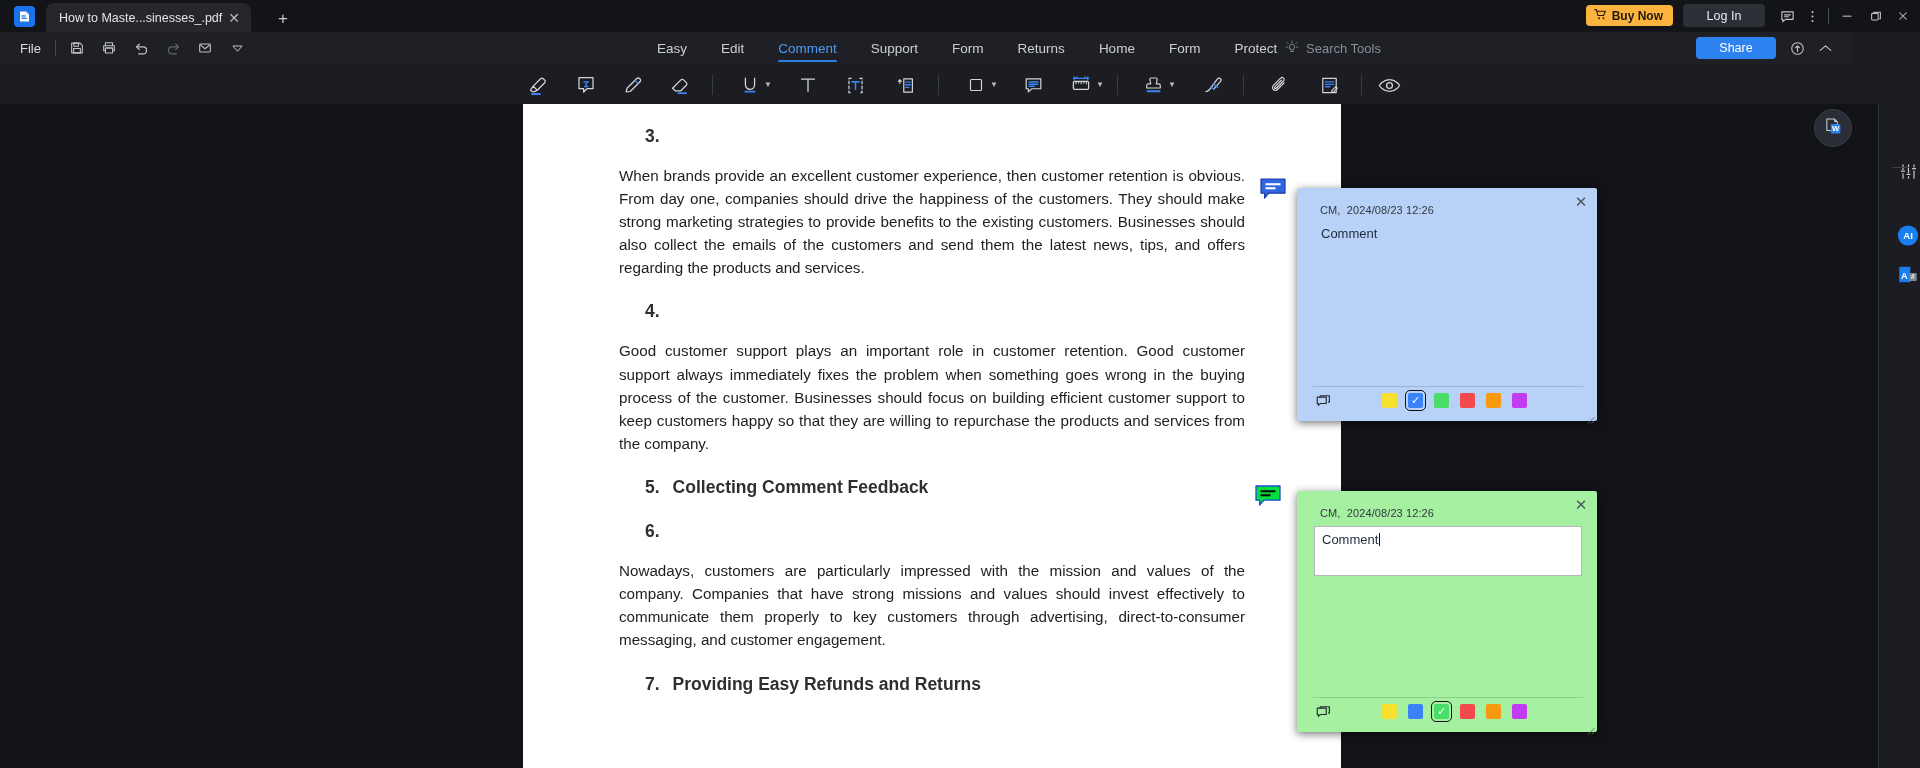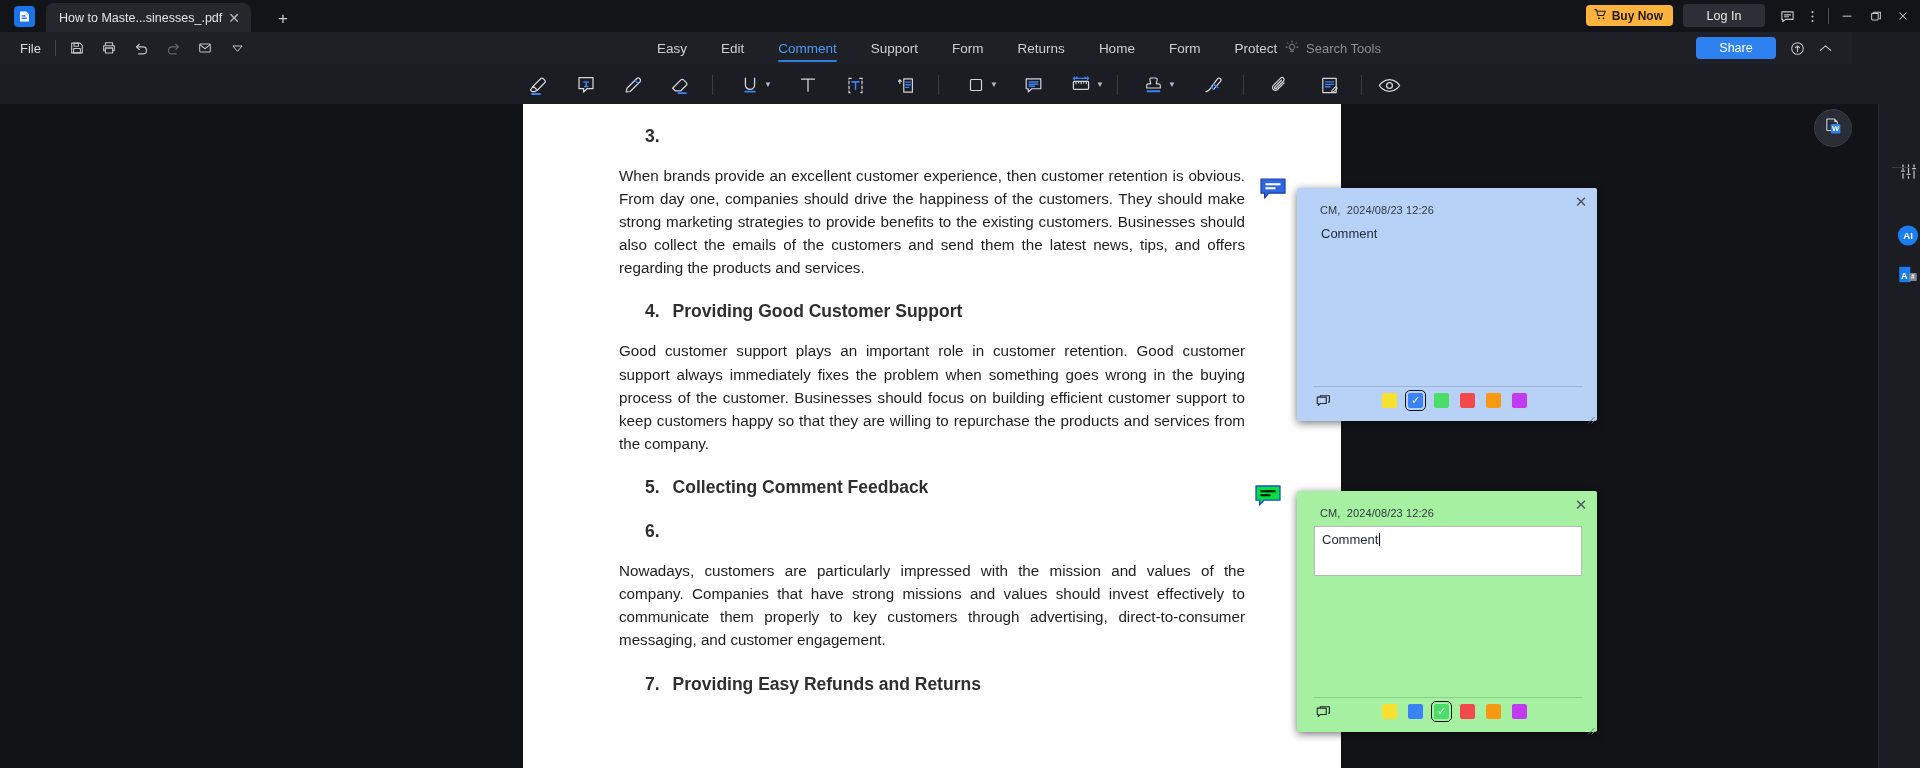--- a/index.html
+++ b/index.html
@@ -582,21 +582,20 @@
     <div class="page-inner">
 
       <h2 class="sec">
         <span>3.</span>
       </h2>
       <p class="body">When brands provide an excellent customer experience, then customer retention is obvious. From day one, companies should drive the happiness of the customers. They should make strong marketing strategies to provide benefits to the existing customers. Businesses should also collect the emails of the customers and send them the latest news, tips, and offers regarding the products and services.</p>
 
       <div class="sp-1"></div>
       <h2 class="sec">
         <span>4.</span>
-        <span>Providing Good Customer Support</span>
       </h2>
       <p class="body">Good customer support plays an important role in customer retention. Good customer support always immediately fixes the problem when something goes wrong in the buying process of the customer. Businesses should focus on building efficient customer support to keep customers happy so that they are willing to repurchase the products and services from the company.</p>
 
       <div class="sp-1"></div>
       <h2 class="sec">
         <span>5.</span>
         <span>Collecting Comment Feedback</span>
       </h2>
 
       <div class="sp-2"></div>

